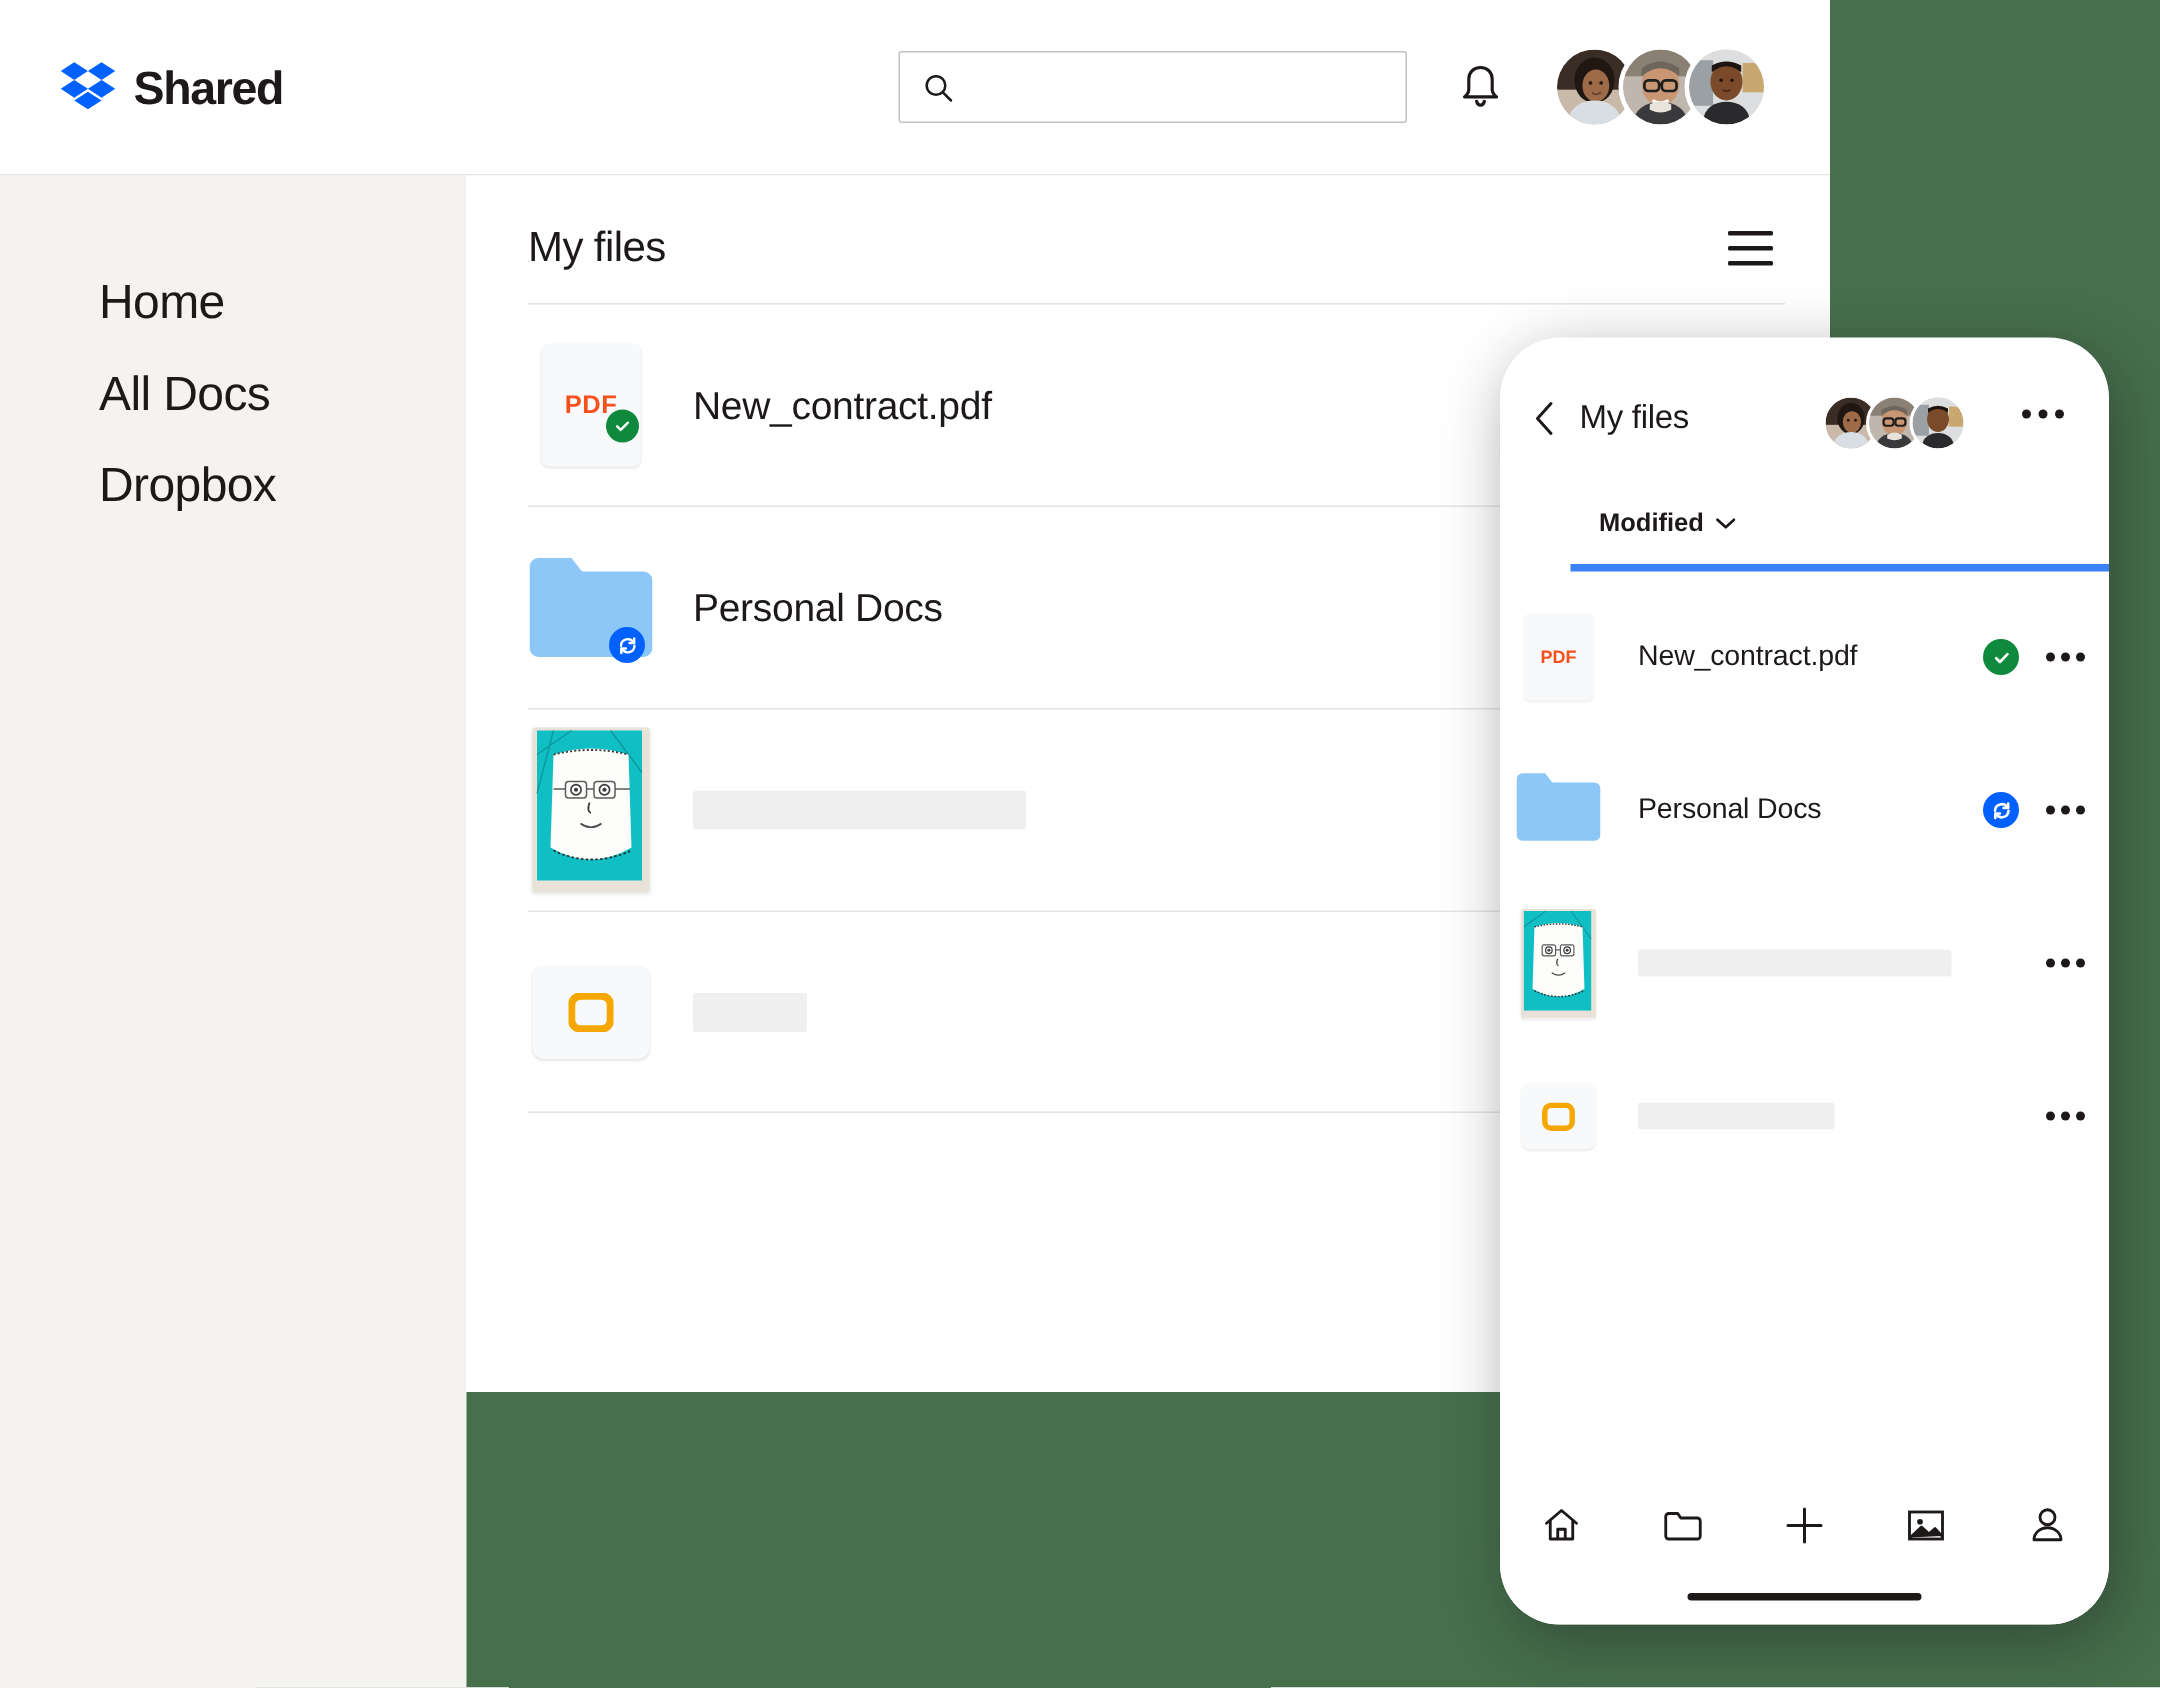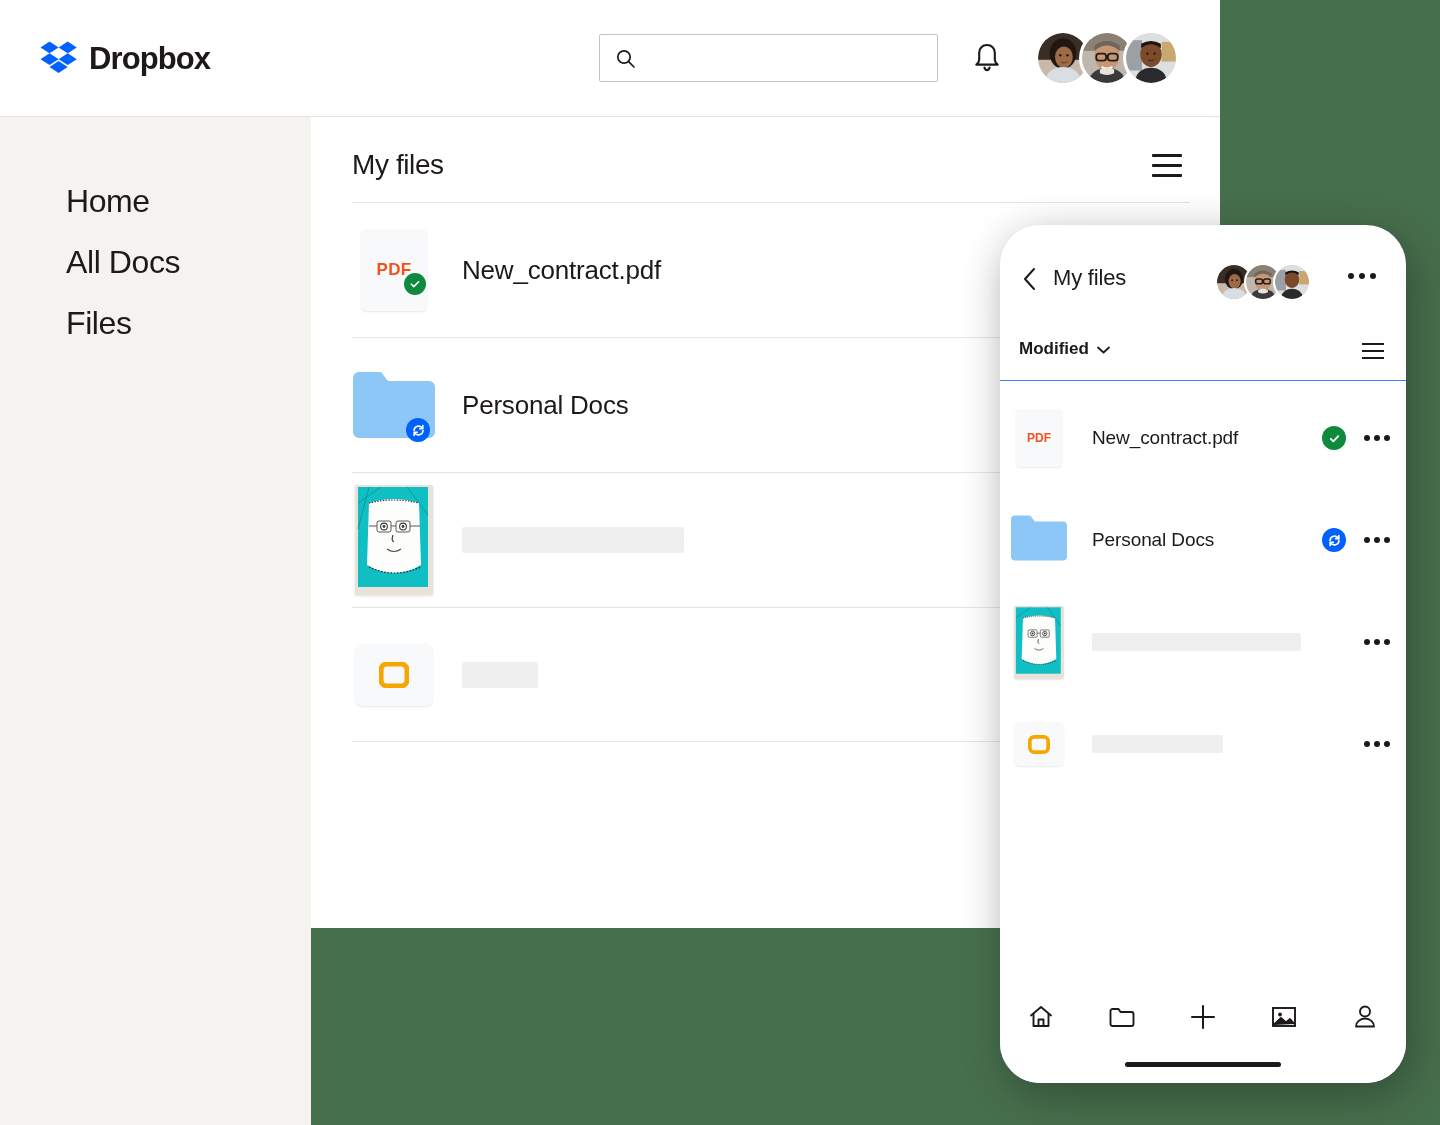--- a/index.html
+++ b/index.html
@@ -151,21 +151,21 @@
     font-size: 22px; color: #1E1919; letter-spacing: -0.2px;
   }
   .ph-avatars { position: absolute; left: 215px; top: 38px; display: flex; }
   .ph-avatars .av { width: 38px; height: 38px; border-width: 2px; margin-left: -9px; }
   .ph-avatars .av:first-child { margin-left: 0; }
   .ph-dots {
     position: absolute; left: 348px; top: 48px; display: flex; gap: 5px; cursor: pointer;
   }
   .ph-dots i { width: 6px; height: 6px; border-radius: 50%; background: #1E1919; display: block; }
 
-  .ph-sortbar { position: relative; height: 48px; border-bottom: 1px solid #3b82f6; }
+  .ph-sortbar { position: relative; height: 48px; border-bottom: 5px solid #3b82f6; margin-left: 47px; }
   .ph-sort {
     position: absolute; left: 19px; top: 6px; display: flex; align-items: center; gap: 8px;
     cursor: pointer;
   }
   .ph-sort-lbl { font-size: 17px; font-weight: bold; color: #1E1919; }
   .ph-listbtn { position: absolute; left: 362px; top: 10px; width: 22px; cursor: pointer; }
   .ph-listbtn span { display: block; height: 2px; background: #1E1919; margin-bottom: 5px; }
   .ph-listbtn span:last-child { margin-bottom: 0; }
 
   .ph-rows { position: relative; padding-top: 6px; }
@@ -220,21 +220,21 @@
           <svg width="38" height="34" viewBox="0 0 38 34">
             <g fill="#0061FF">
               <path d="M9.5 0.5 L0.5 6.4 L9.5 12.3 L18.6 6.4 Z"></path>
               <path d="M27.7 0.5 L18.6 6.4 L27.7 12.3 L36.8 6.4 Z"></path>
               <path d="M0.5 18.2 L9.5 24.1 L18.6 18.2 L9.5 12.3 Z"></path>
               <path d="M36.8 18.2 L27.7 12.3 L18.6 18.2 L27.7 24.1 Z"></path>
               <path d="M9.5 26.0 L18.6 31.9 L27.7 26.0 L18.6 20.1 Z"></path>
             </g>
           </svg>
         </span>
-        <span class="logo-word">Dropbox</span>
+        <span class="logo-word">Shared</span>
       </div>
 
       <div class="search-box">
         <span class="search-icon">
           <svg width="19" height="19" viewBox="0 0 19 19">
             <circle cx="8" cy="8" r="6.2" fill="none" stroke="#1E1919" stroke-width="1.7"></circle>
             <line x1="12.6" y1="12.6" x2="18" y2="18" stroke="#1E1919" stroke-width="1.7" stroke-linecap="round"></line>
           </svg>
         </span>
         <input class="search-input" type="text" value="" placeholder="" style="">
@@ -307,21 +307,21 @@
               <path d="M25 30 Q28 32 31 30" stroke="#4a2a18" stroke-width="1.3" fill="none"></path>
             </g>
           </svg>
         </div>
       </div>
     </div>
 
     <div class="sidebar">
       <div class="side-item" style="top:66px">Home</div>
       <div class="side-item" style="top:127px">All Docs</div>
-      <div class="side-item" style="top:188px">Files</div>
+      <div class="side-item" style="top:188px">Dropbox</div>
     </div>
 
     <div class="dt-main">
       <div class="dt-title">My files</div>
 
       <div class="dt-listbtn">
         <span></span>
           <span></span>
           <span></span>
       </div>

